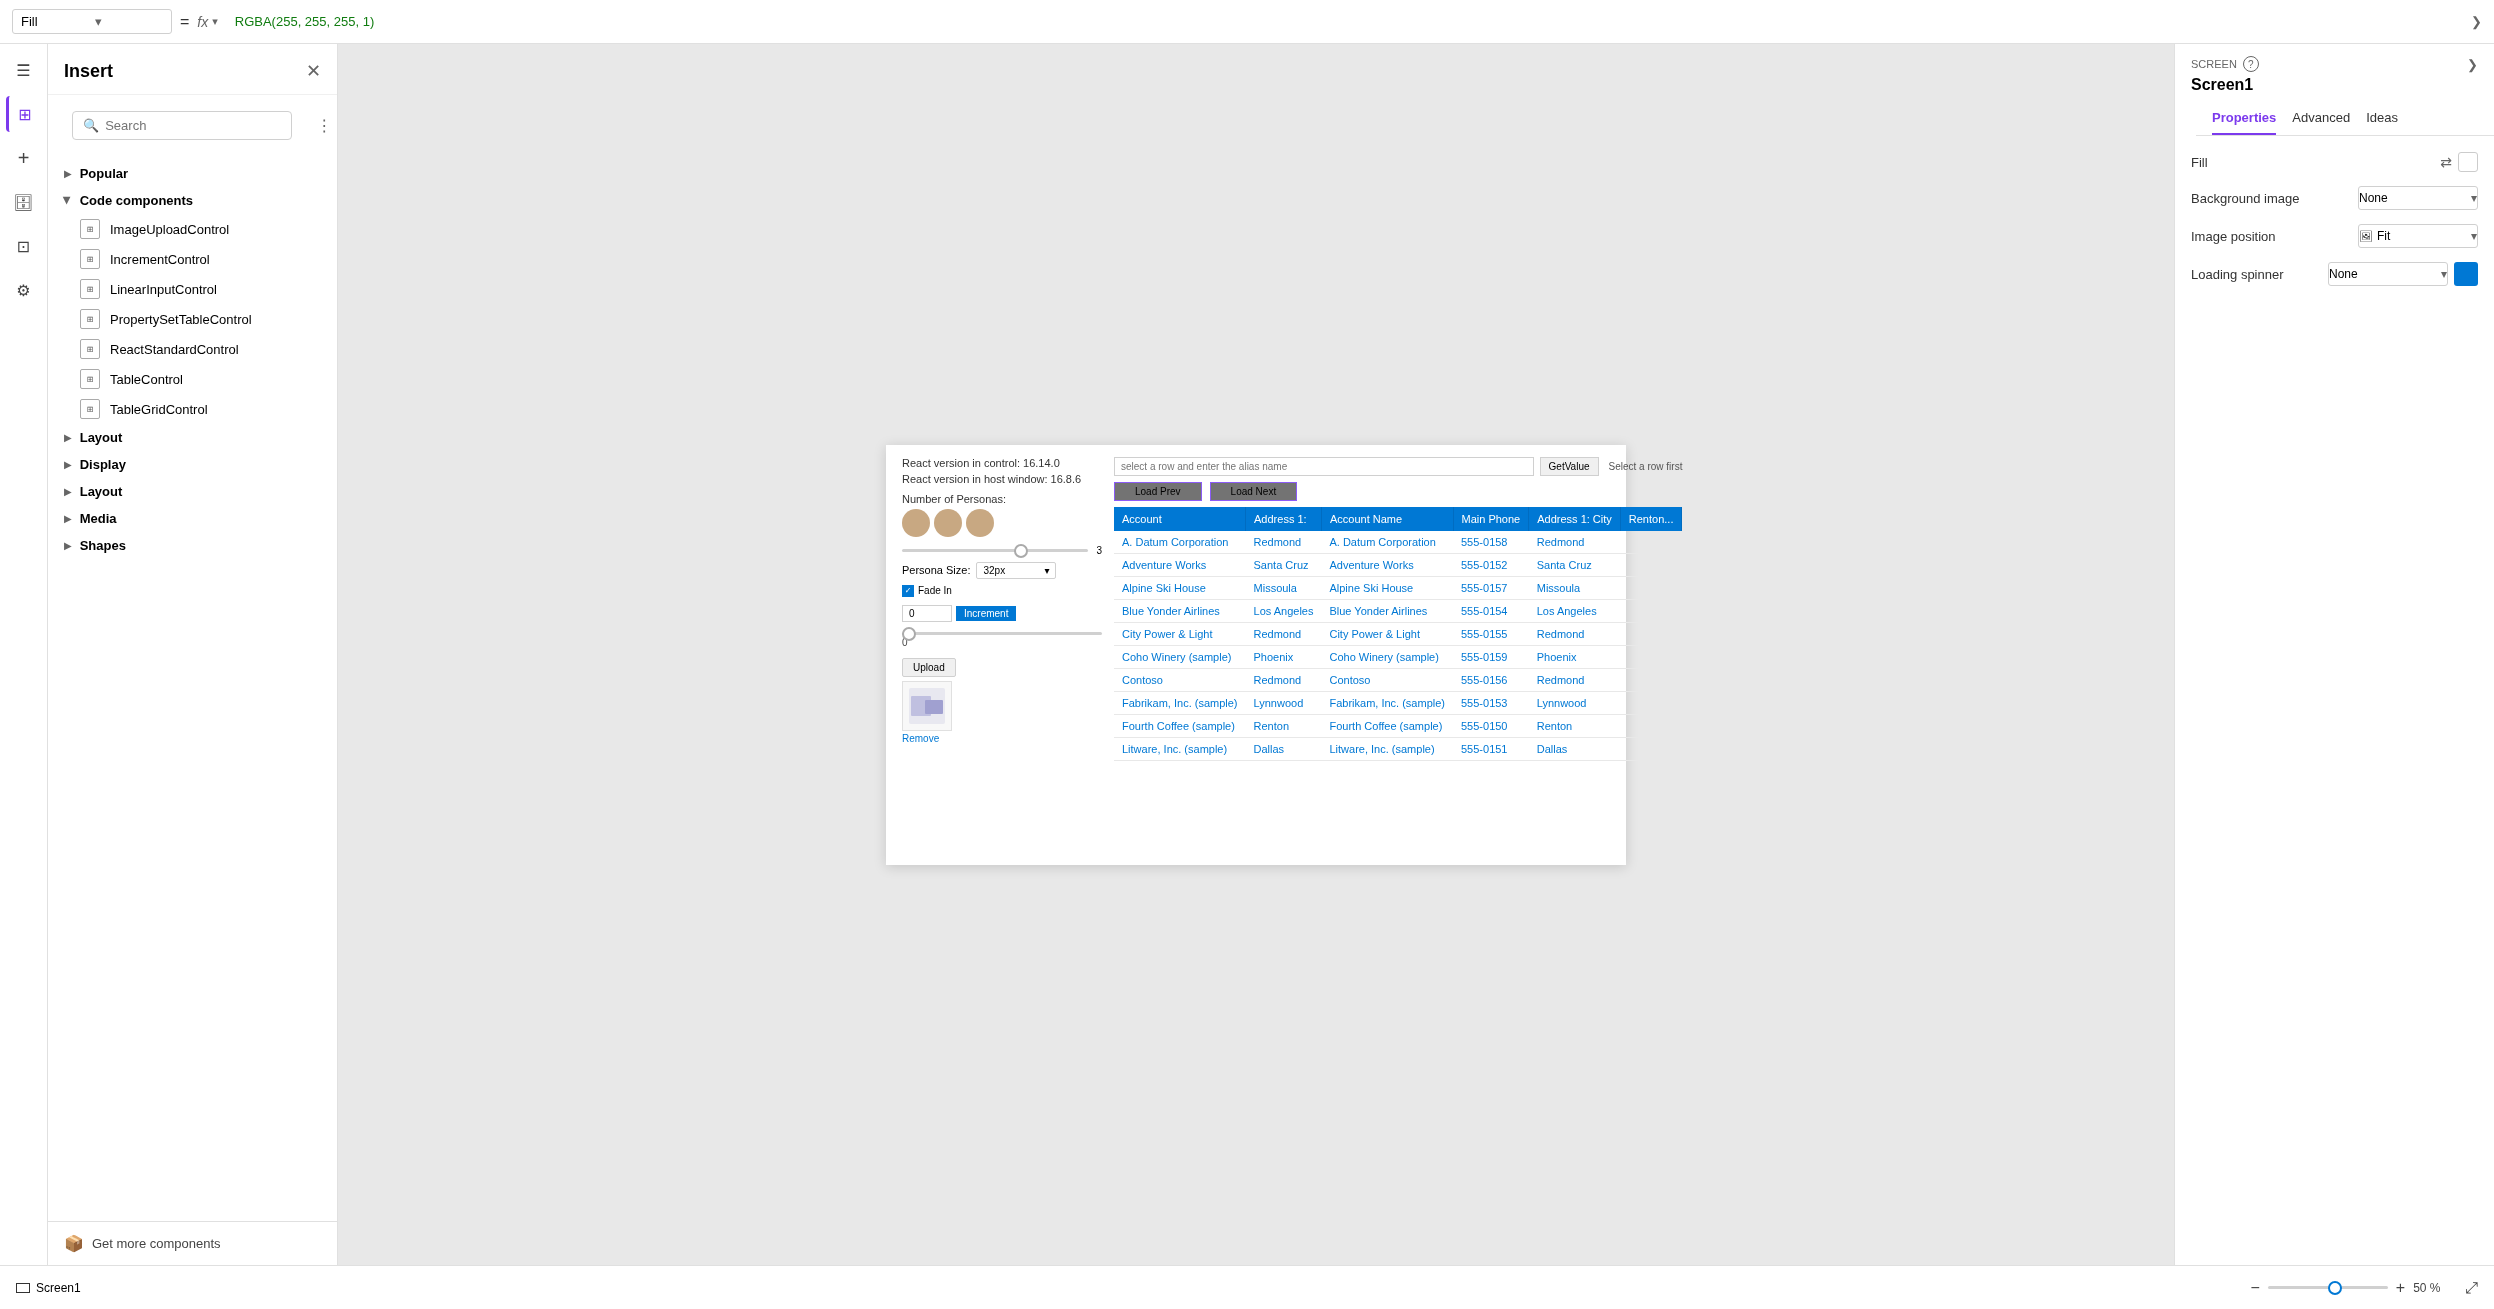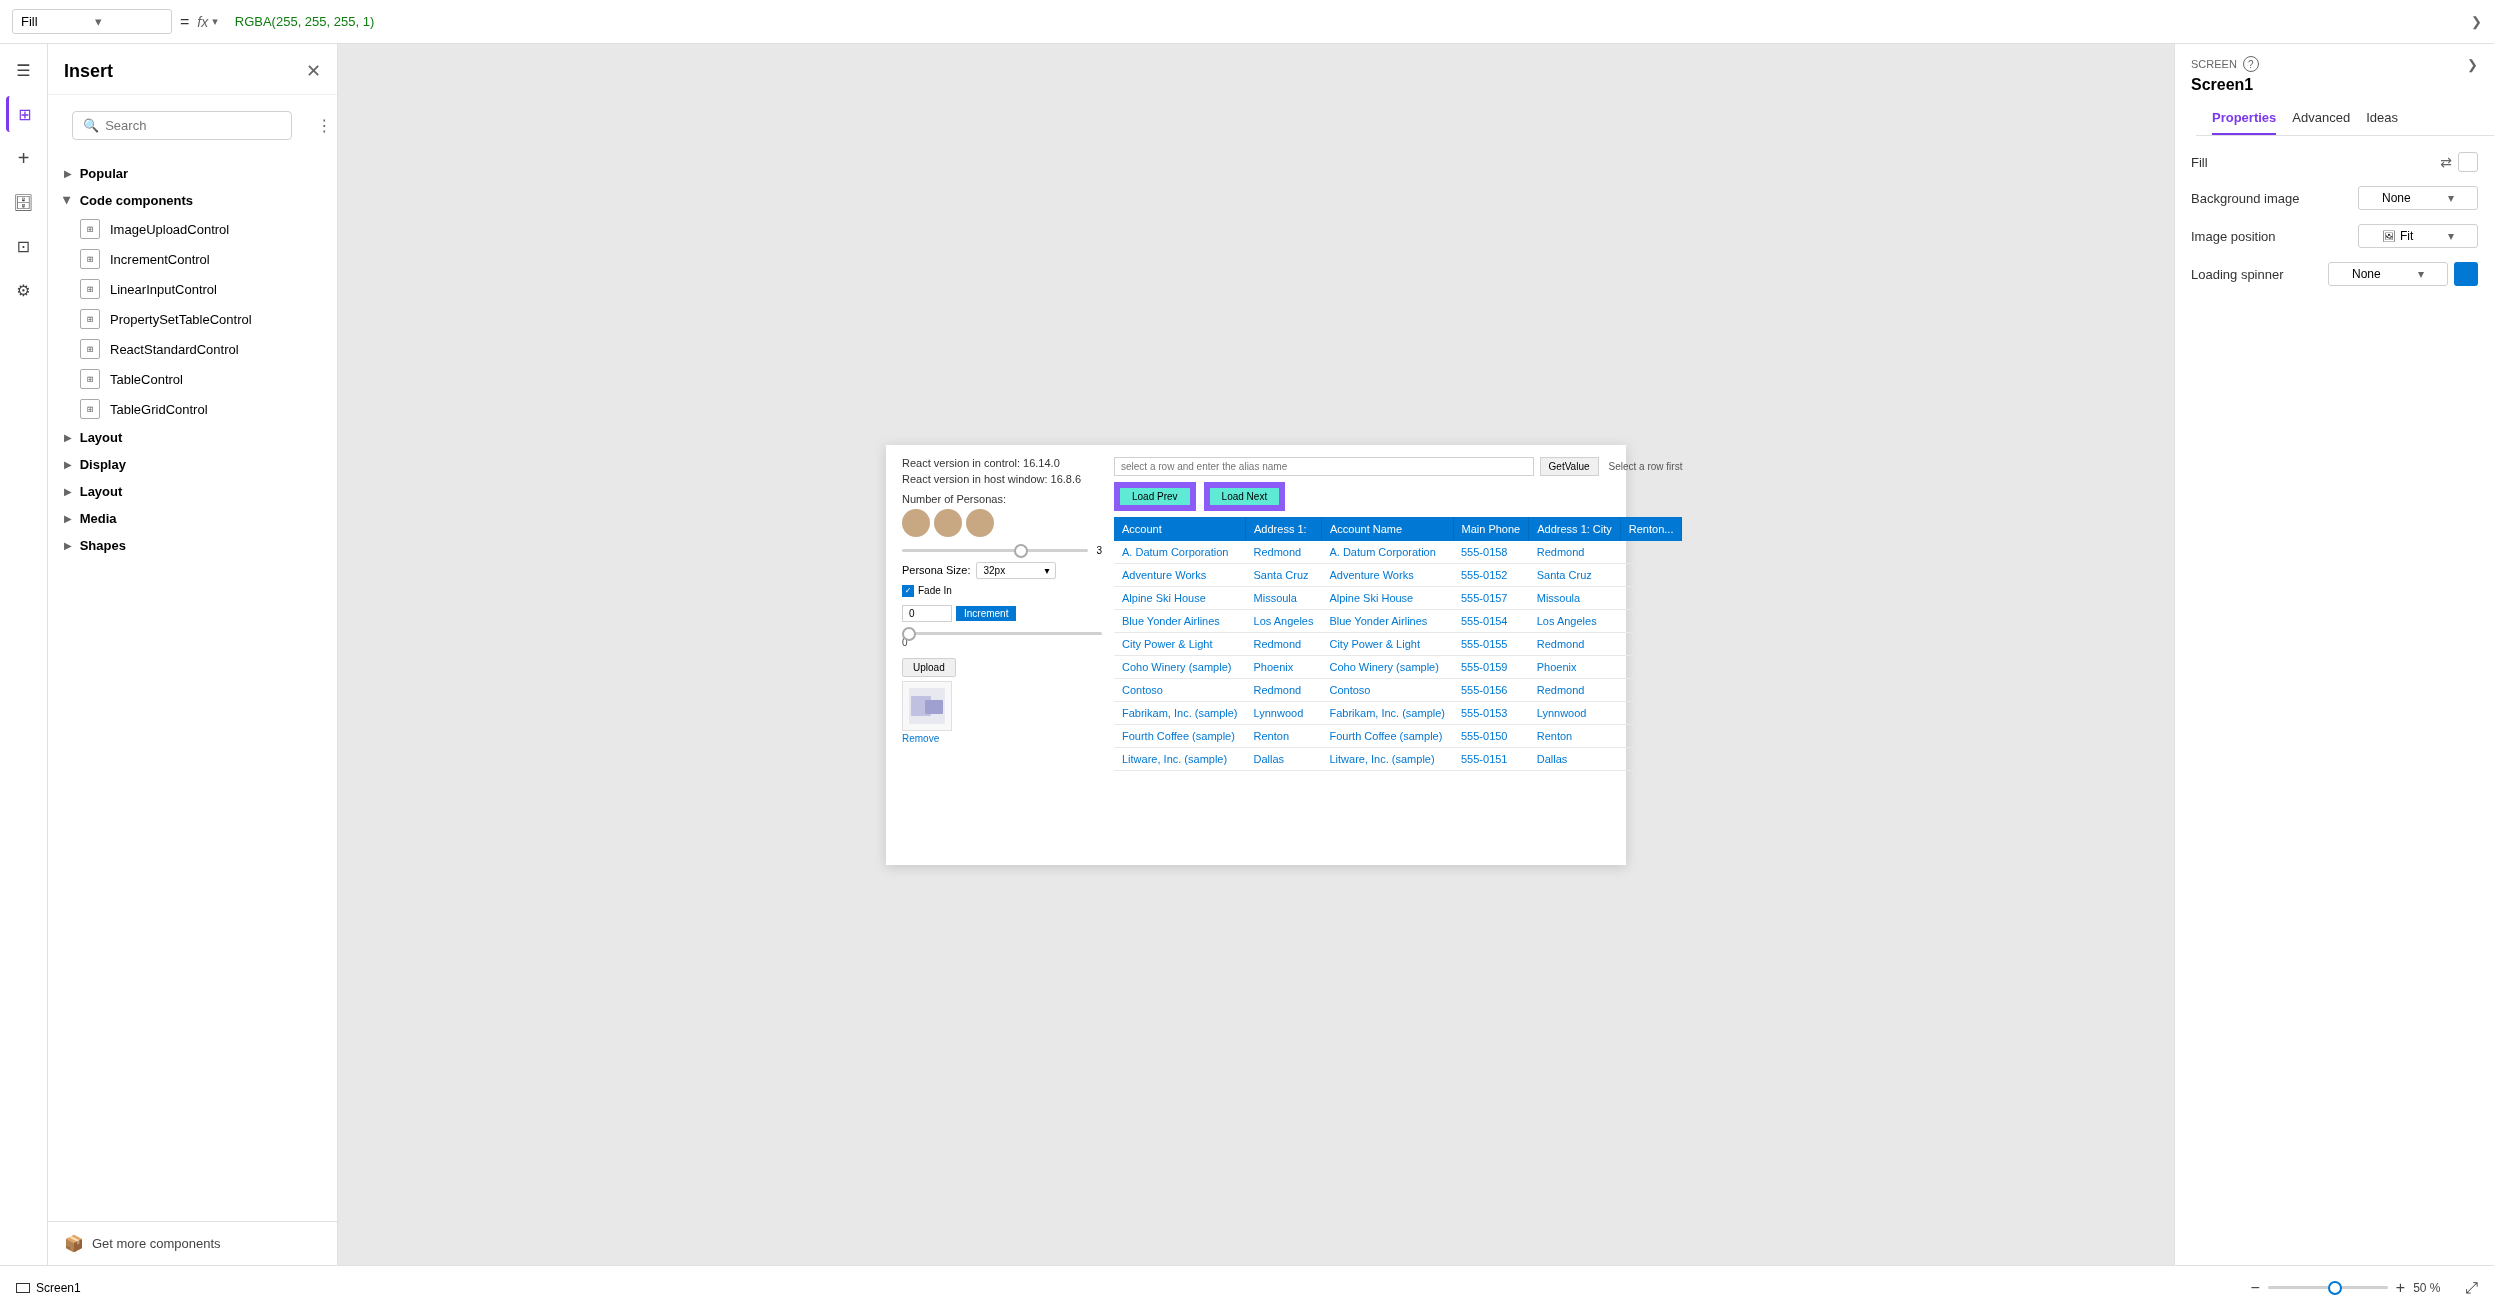--- a/index.html
+++ b/index.html
@@ -114,21 +114,21 @@
     .upload-preview { width: 50px; height: 50px; background: #f8f8f8; border: 1px solid #e0e0e0; display: flex; align-items: center; justify-content: center; overflow: hidden; }
     .remove-btn { font-size: 10px; color: #0078d4; cursor: pointer; margin-top: 2px; display: inline-block; }
 
     
     .preview-right { flex: 1; display: flex; flex-direction: column; }
     .alias-row { display: flex; align-items: center; gap: 6px; margin-bottom: 6px; }
     .alias-input { border: 1px solid #d0d0d0; padding: 3px 6px; font-size: 10px; flex: 1; color: #999; }
     .get-value-btn { background: #f0f0f0; border: 1px solid #d0d0d0; padding: 3px 8px; font-size: 10px; cursor: pointer; white-space: nowrap; }
     .select-row-hint { font-size: 10px; color: #555; margin-left: 4px; }
     .nav-btns { display: flex; gap: 8px; margin-bottom: 6px; }
-    .nav-btn { border: 6px solid #8b5cf6; padding: 3px 12px; font-size: 10px; cursor: pointer; background: #5eead4; }
+    .nav-btn { border: 1px solid #8b5cf6; padding: 3px 20px; font-size: 10px; cursor: pointer; background: #737373; }
 
     
     .data-table { width: 100%; border-collapse: collapse; font-size: 11px; }
     .data-table th { background: #0078d4; color: #fff; padding: 6px 8px; text-align: left; font-weight: 500; border-right: 1px solid #006cc1; white-space: nowrap; }
     .data-table td { padding: 5px 8px; border-bottom: 1px solid #e8e8e8; color: #0078d4; white-space: nowrap; }
     .table-wrapper { overflow: hidden; flex: 1; }
 
     
     .bottom-bar {
       height: 44px; background: #fff; border-top: 1px solid #e0e0e0; display: flex;
@@ -156,21 +156,21 @@
     .props-tabs { display: flex; border-bottom: 1px solid #e0e0e0; padding: 0 16px; gap: 16px; margin-left: 21px; }
     .props-tab { padding: 8px 0; font-size: 13px; cursor: pointer; color: #333; }
     .props-tab.active { border-bottom: 2px solid #7c3aed; color: #7c3aed; font-weight: 600; }
     .props-body { padding: 16px; flex: 1; overflow-y: auto; }
 
     .prop-row { display: flex; align-items: center; justify-content: space-between; margin-bottom: 14px; }
     .prop-label { font-size: 13px; color: #333; }
     .prop-value { display: flex; align-items: center; gap: 6px; }
     .prop-dropdown {
       display: flex; align-items: center; gap: 4px; border: 1px solid #d0d0d0;
-      border-radius: 3px; padding: 4px 23px; min-width: 120px; cursor: pointer; font-size: 12px;
+      border-radius: 3px; padding: 4px 0; min-width: 120px; cursor: pointer; font-size: 12px;
     }
     .prop-dropdown .chevron { margin-left: auto; color: #666; }
     .prop-swatch { width: 20px; height: 20px; border-radius: 3px; border: 1px solid #ccc; }
     .fx-icon { color: #666; cursor: pointer; font-size: 14px; }
     .blue-btn { background: #0078d4; border: none; padding: 4px 10px; border-radius: 3px; cursor: pointer; }
     .icon-search { font-size: 13px; color: #666; }
   </style>
 </head>
 <body>
 

